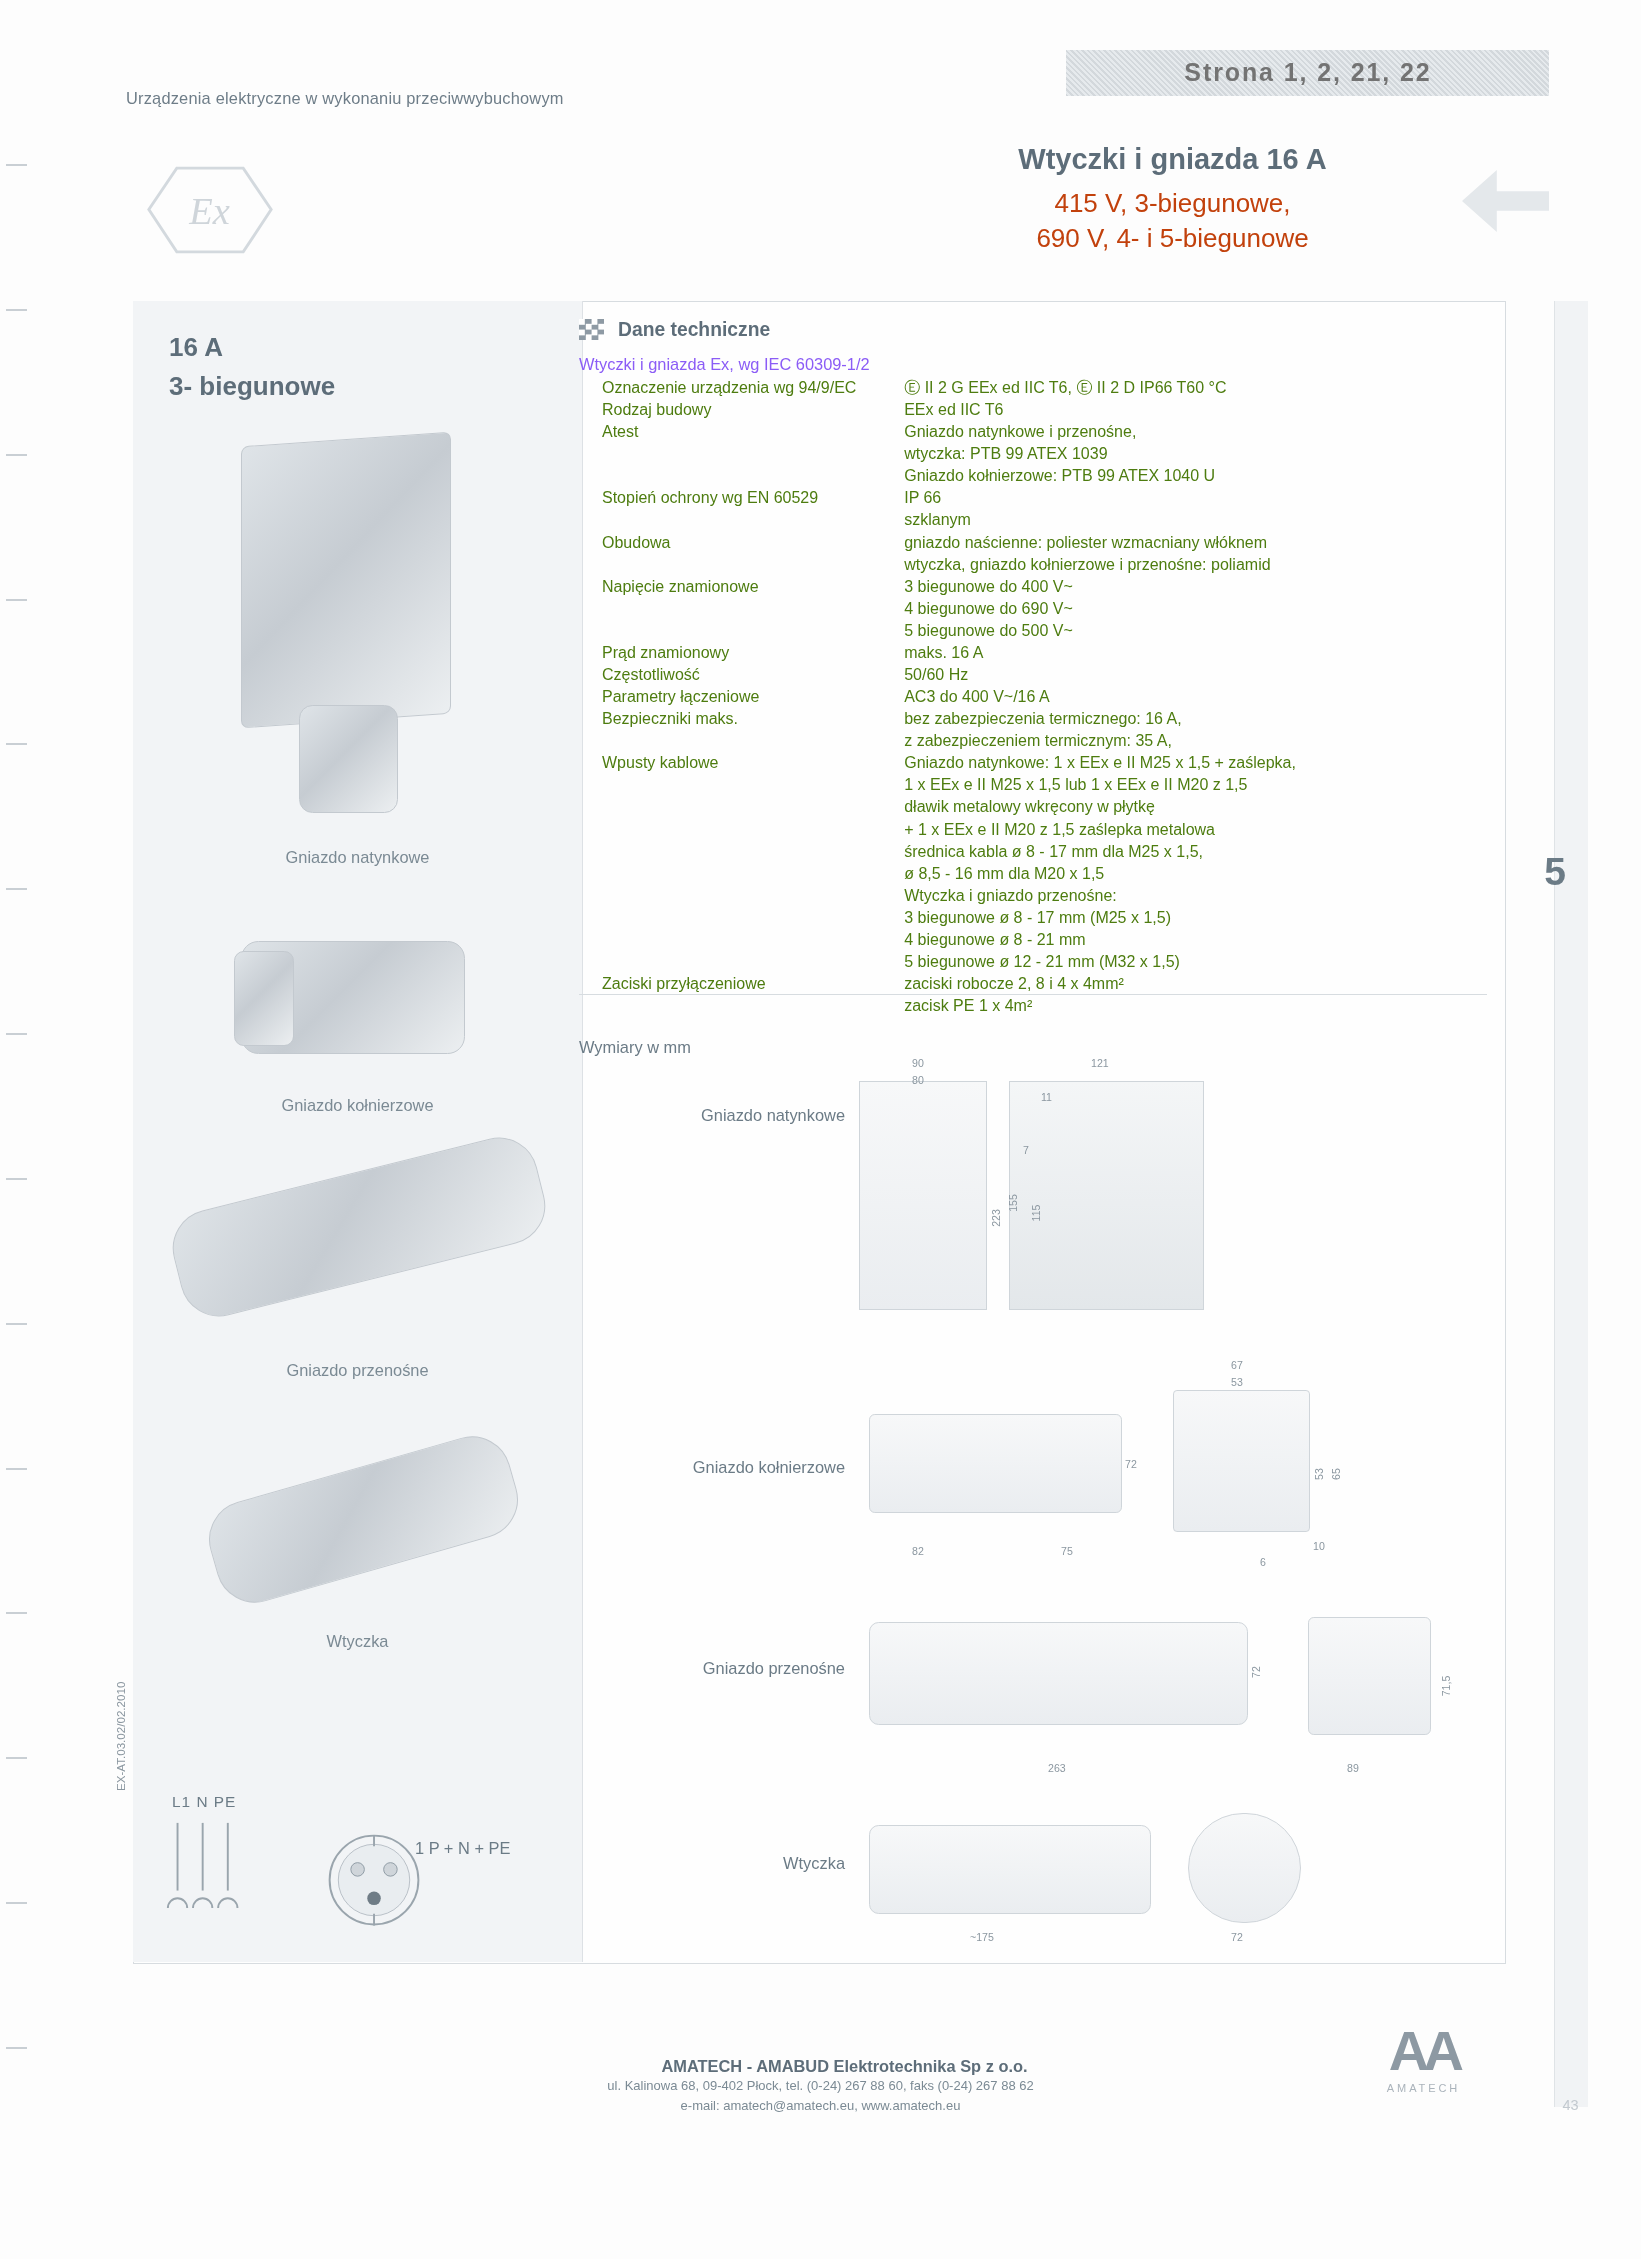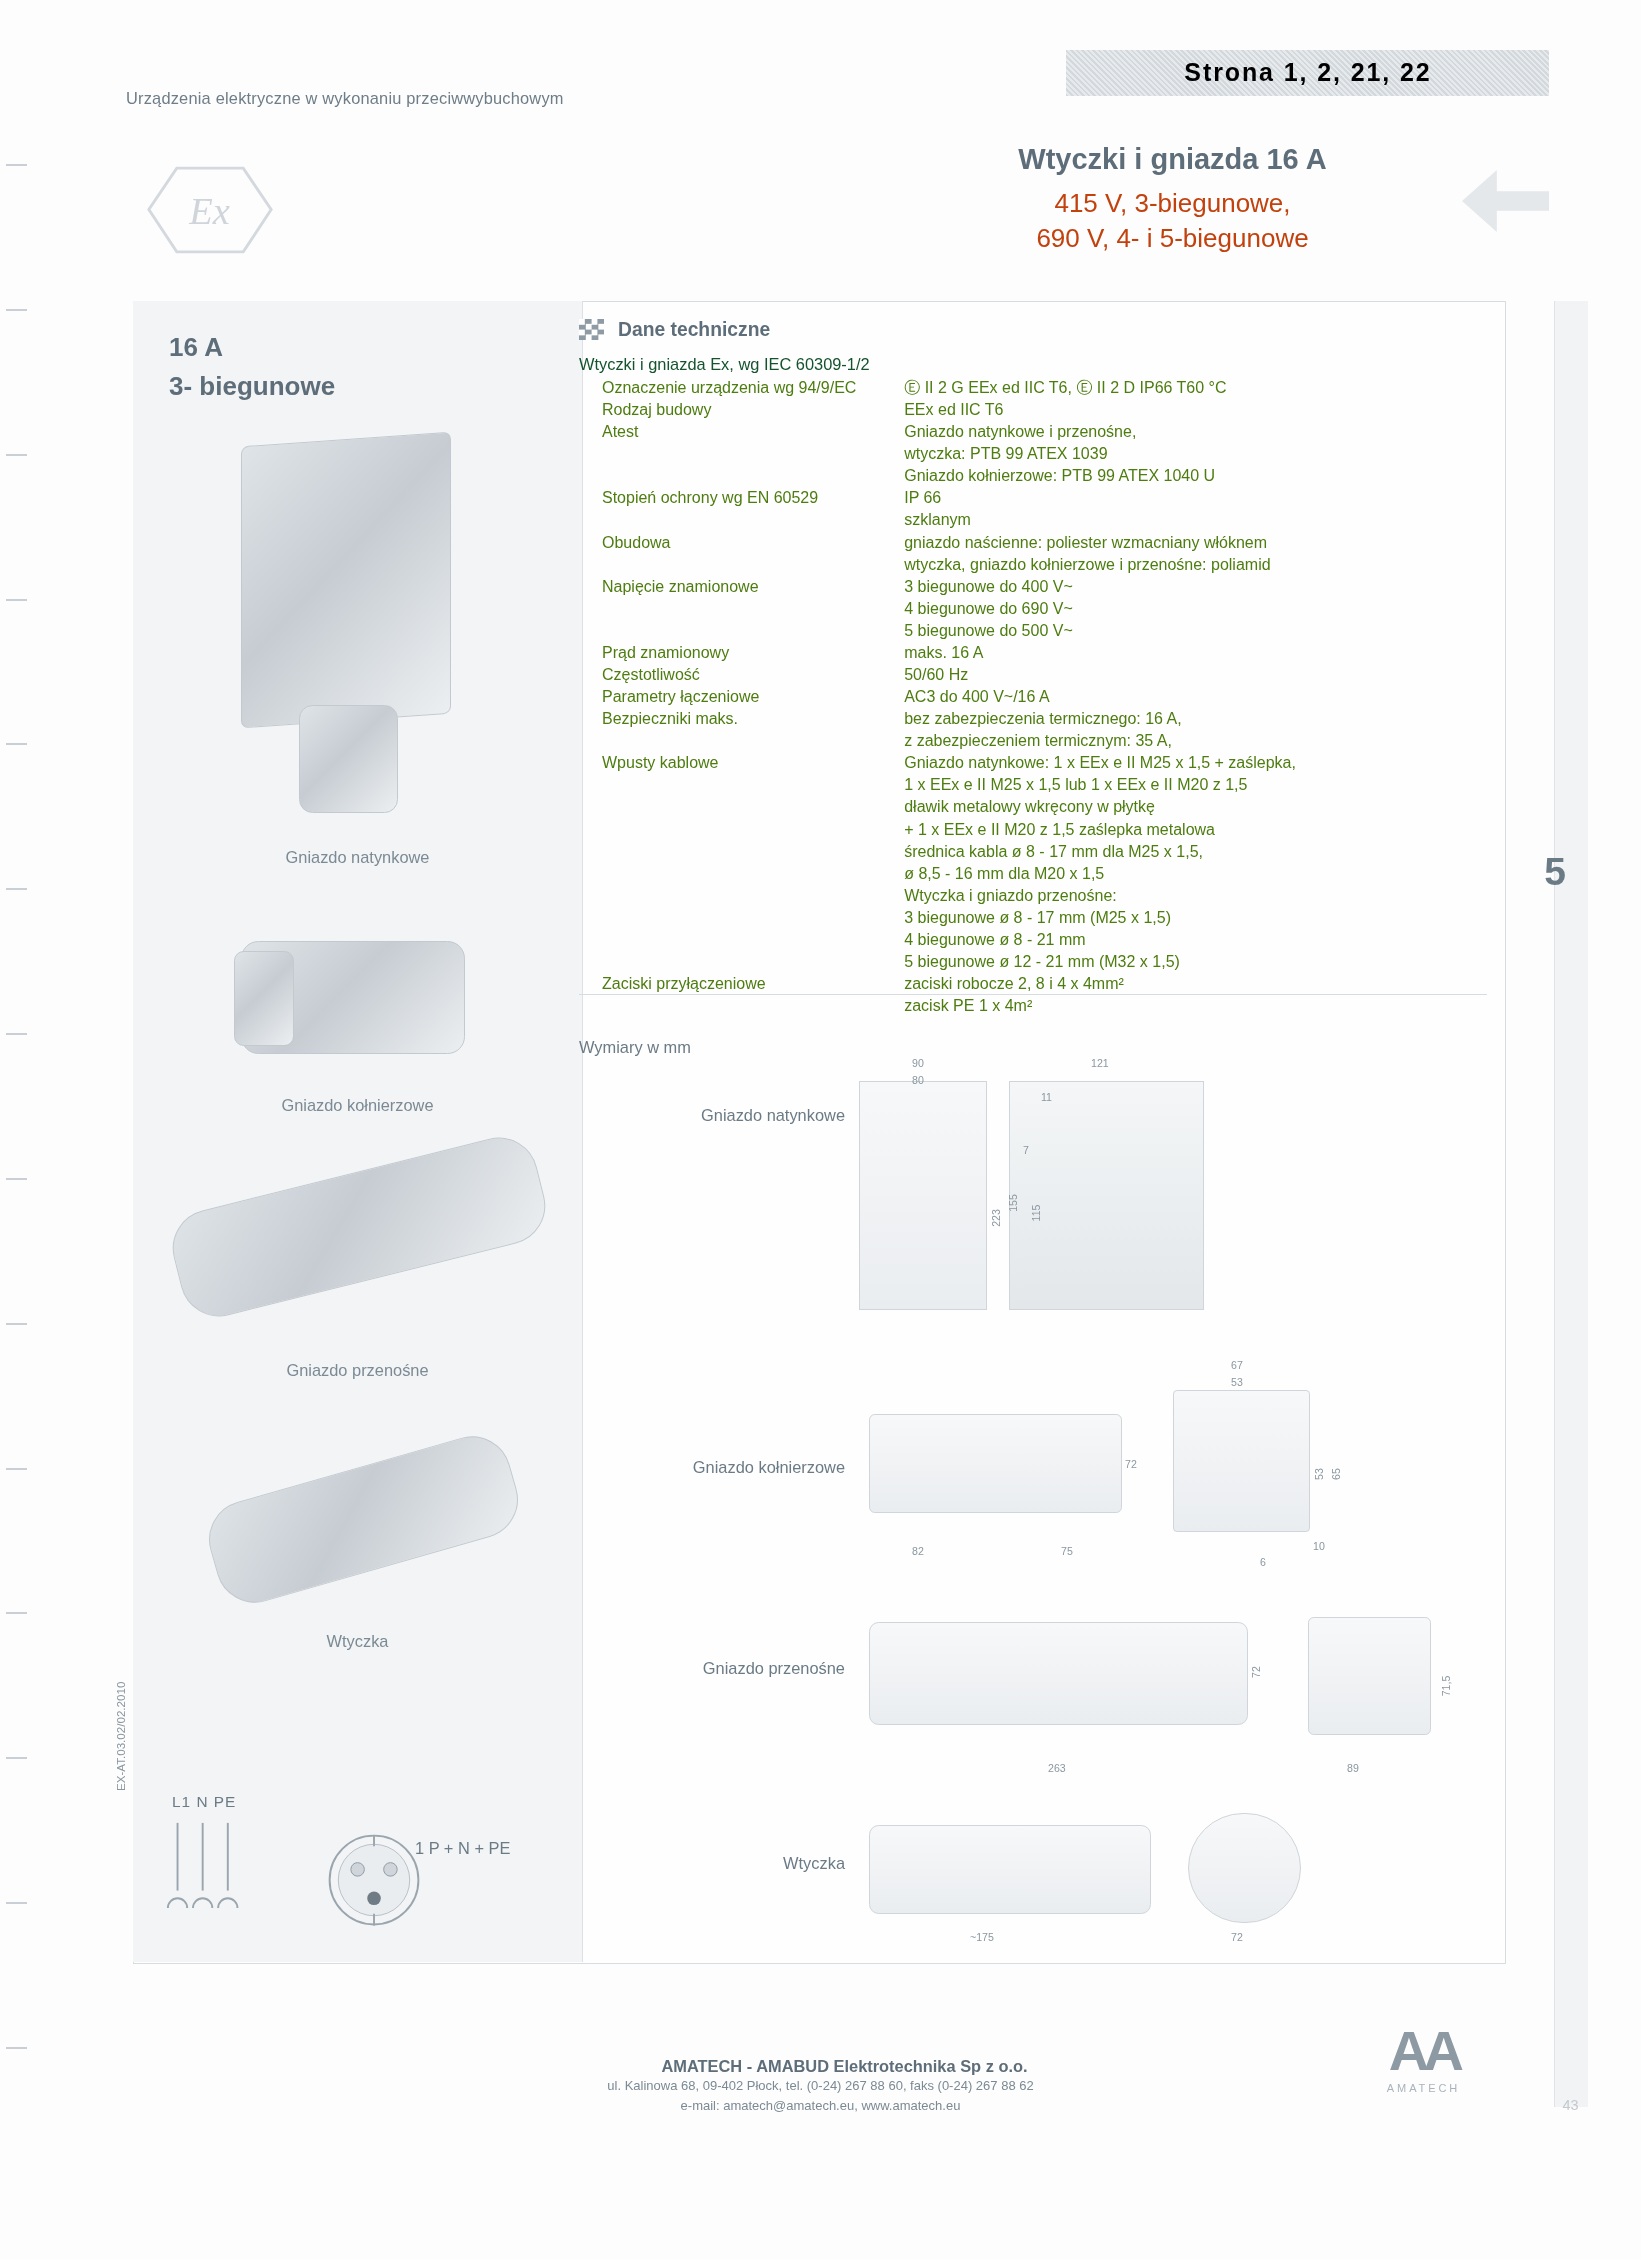--- a/index.html
+++ b/index.html
@@ -45,21 +45,21 @@
     width: 483px; height: 46px;
     background: repeating-linear-gradient(45deg,#d3d8dc,#d3d8dc 1.9px,#e6eaed 1.9px,#e6eaed 3.9px);
   }
   .page-tag-text {
     position: absolute;
     right: 106px; top: 58px;
     width: 454px;
     text-align: center;
     font-size: 25px;
     font-weight: bold;
-    color: #000000;
+    color: #737373;
     letter-spacing: 1.9px;
   }
   .title-block {
     position: absolute;
     right: 169px; top: 143px;
     width: 599px;
     text-align: center;
   }
   .title-block .t1 {
     font-size: 29px;
@@ -132,21 +132,21 @@
     position: absolute;
     left: 618px; top: 319px;
     font-size: 19.3px;
     font-weight: bold;
     color: #5d6d79;
   }
   .sec-sub {
     position: absolute;
     left: 579px; top: 355px;
     font-size: 16.4px;
-    color: #14532d;
+    color: #8b5cf6;
   }
   table.spec {
     position: absolute;
     left: 579px; top: 377px;
     width: 908px;
     border-collapse: collapse;
     font-size: 16px;
     color: #4d7c0f;
   }
   table.spec td {

